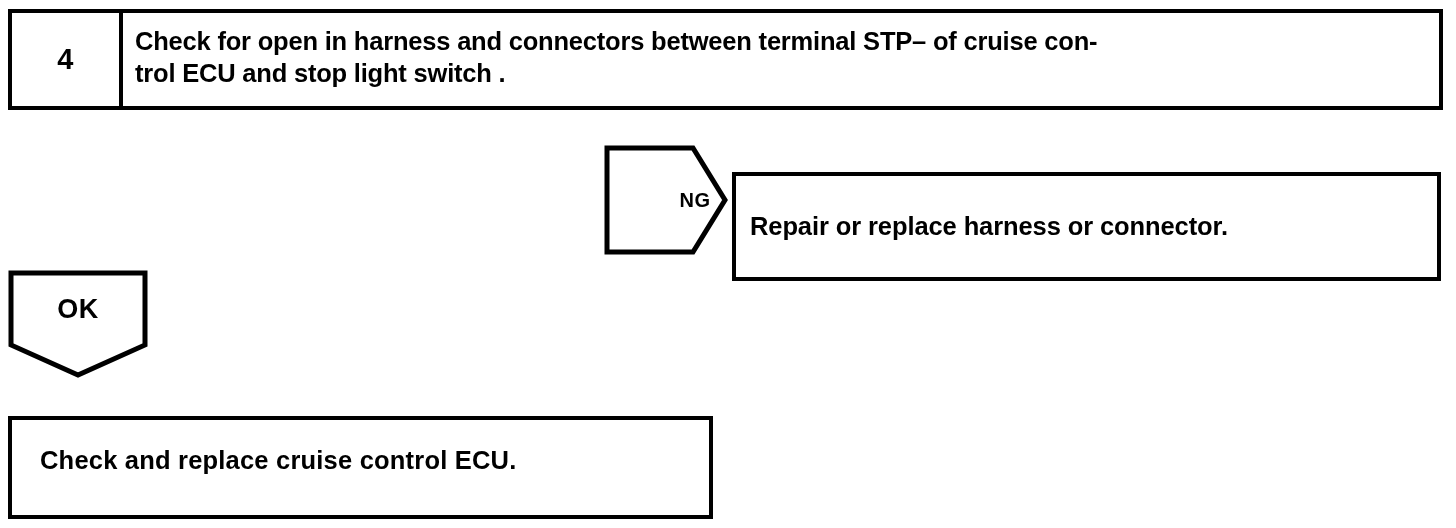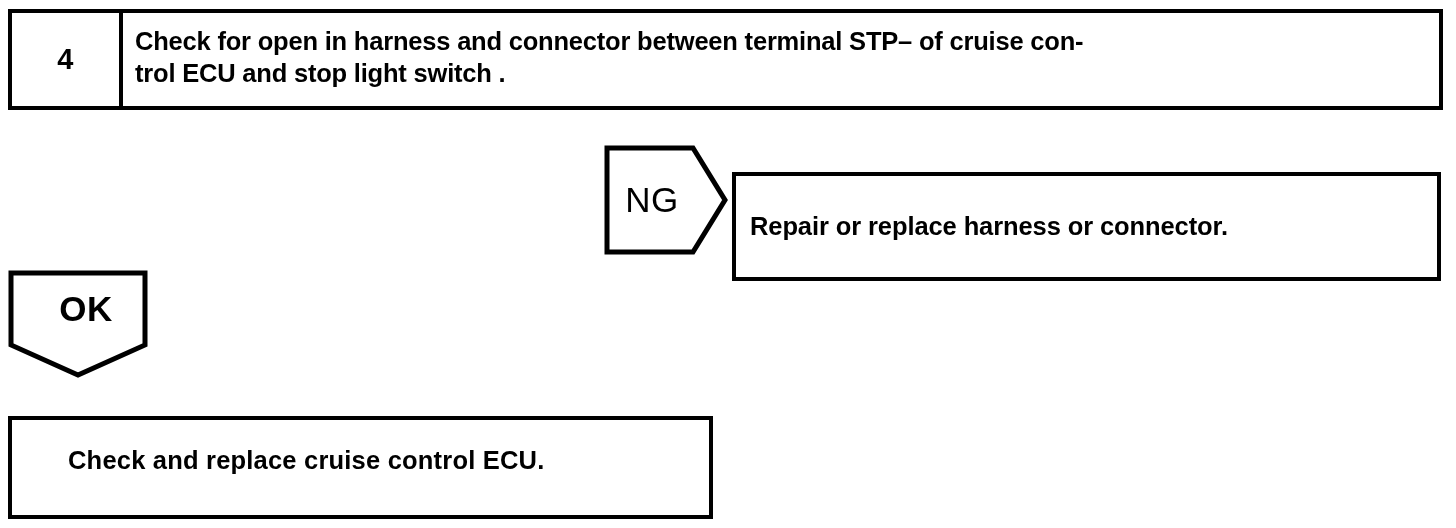--- a/index.html
+++ b/index.html
@@ -80,23 +80,24 @@
   }
   .ng-label {
     position: absolute;
     left: 0;
     top: 0;
     width: 96px;
     height: 110px;
     display: flex;
     align-items: center;
     justify-content: center;
-    font-size: 35px;
-    font-weight: normal;
+    font-size: 20px;
+    font-weight: bold;
     letter-spacing: 0.5px;
+    padding-left: 43px;
   }
 
   
   .repair-box {
     position: absolute;
     left: 732px;
     top: 147px;
     width: 709px;
     height: 109px;
     border: 4px solid #000;
@@ -129,24 +130,23 @@
   }
   .ok-label {
     position: absolute;
     left: 0;
     top: 0;
     width: 140px;
     height: 78px;
     display: flex;
     align-items: center;
     justify-content: center;
-    font-size: 35px;
+    font-size: 27px;
     font-weight: bold;
     letter-spacing: 0.5px;
-    margin-left: 8px;
   }
 
   
   .final-box {
     position: absolute;
     left: 8px;
     top: 416px;
     width: 705px;
     height: 103px;
     border: 4px solid #000;
@@ -154,34 +154,33 @@
     background: #fff;
     display: flex;
     align-items: flex-start;
     padding: 25px 10px 0 28px;
   }
   .final-text {
     font-size: 25.5px;
     font-weight: bold;
     letter-spacing: 0.2px;
     line-height: 1.2;
-    margin-left: 28px;
   }
 </style>
 </head>
 <body>
 
 <div class="canvas">
 
   <div class="step-box">
     <div class="step-number-cell">
       <span class="step-number">4</span>
     </div>
     <div class="step-text-cell">
-      <span class="step-text">Check for open in harness and connector between terminal STP– of cruise con-
+      <span class="step-text">Check for open in harness and connectors between terminal STP– of cruise con-
 trol ECU and stop light switch .</span>
     </div>
   </div>
 
   <div class="ng-arrow">
     <svg viewBox="0 0 124 110" xmlns="http://www.w3.org/2000/svg">
       <polygon points="3,3 89,3 121,55 89,107 3,107" fill="#ffffff" stroke="#000000" stroke-width="5" stroke-linejoin="miter"></polygon>
     </svg>
     <div class="ng-label">NG</div>
   </div>

